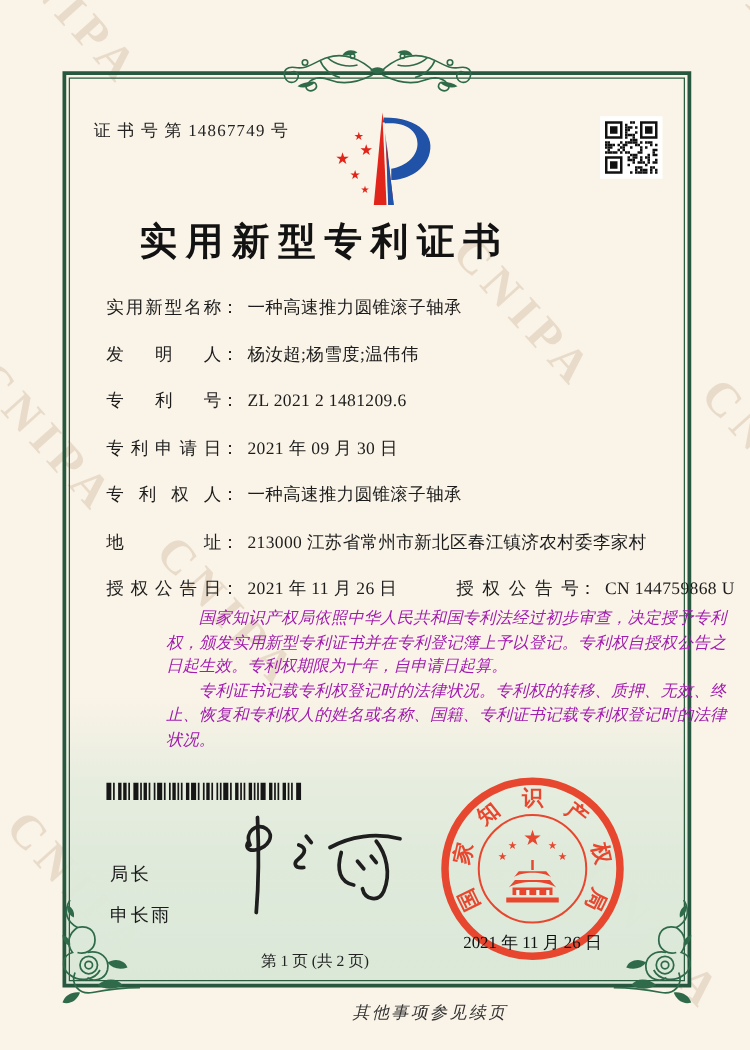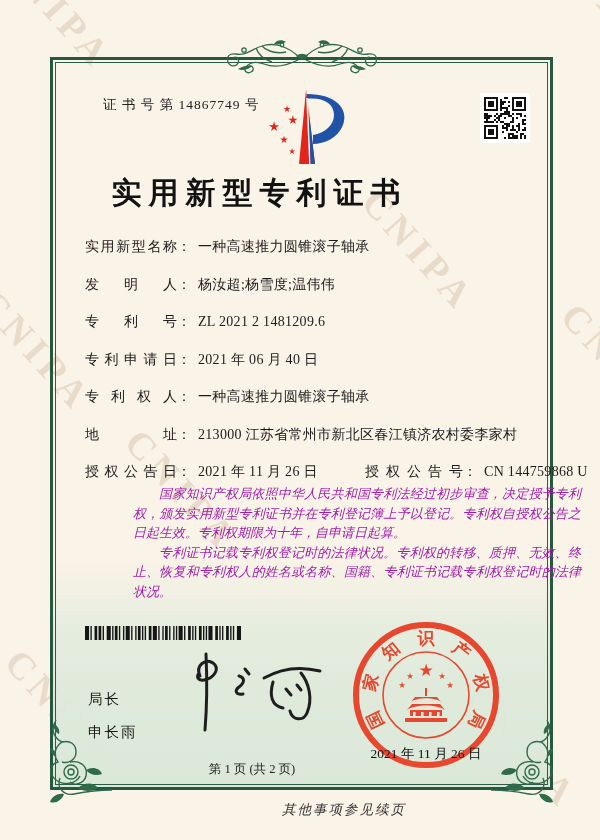--- a/index.html
+++ b/index.html
@@ -25,21 +25,21 @@
 
   
   .frame{position:absolute;z-index:3;left:50px;top:57px;width:503px;height:733px;
       border:3px solid #27573e;box-sizing:border-box;}
   .frame::after{content:"";position:absolute;inset:2px;border:1px solid #2c5c42;}
 
   .orn{position:absolute;z-index:4;}
 
   
   .content{position:absolute;z-index:5;inset:0;}
-  .cert-no{position:absolute;left:75px;top:96px;font-size:13.5px;color:#222;letter-spacing:1px;margin-left:28px;}
+  .cert-no{position:absolute;left:75px;top:96px;font-size:13.5px;color:#222;letter-spacing:1px;}
   .logo{position:absolute;left:256px;top:86px;}
   .qr{position:absolute;left:480px;top:93px;width:50px;height:50px;background:#fff;
       display:flex;align-items:center;justify-content:center;}
   .title{position:absolute;left:0;top:173px;width:512px;text-align:center;
       font-size:30px;font-weight:bold;color:#121212;letter-spacing:7px;padding-left:7px;box-sizing:border-box;}
 
   .fields{position:absolute;left:85px;top:239px;width:460px;}
   .row{display:flex;align-items:baseline;margin-bottom:21.5px;font-size:14px;color:#1c1c1c;line-height:16px;}
   .lbl{width:92px;display:flex;justify-content:space-between;flex-shrink:0;}
   .lbl2{width:98px;display:flex;justify-content:space-between;flex-shrink:0;margin-left:14px;}
@@ -310,21 +310,21 @@
       </div>
       <div class="row">
         <span class="lbl jchars">
             <span>专</span>
             <span>利</span>
             <span>申</span>
             <span>请</span>
             <span>日</span>
           </span>
           <span class="colon">：</span>
-          <span class="val">2021 年 06 月 40 日</span>
+          <span class="val">2021 年 09 月 30 日</span>
       </div>
       <div class="row">
         <span class="lbl jchars">
             <span>专</span>
             <span>利</span>
             <span>权</span>
             <span>人</span>
           </span>
           <span class="colon">：</span>
           <span class="val">一种高速推力圆锥滚子轴承</span>

